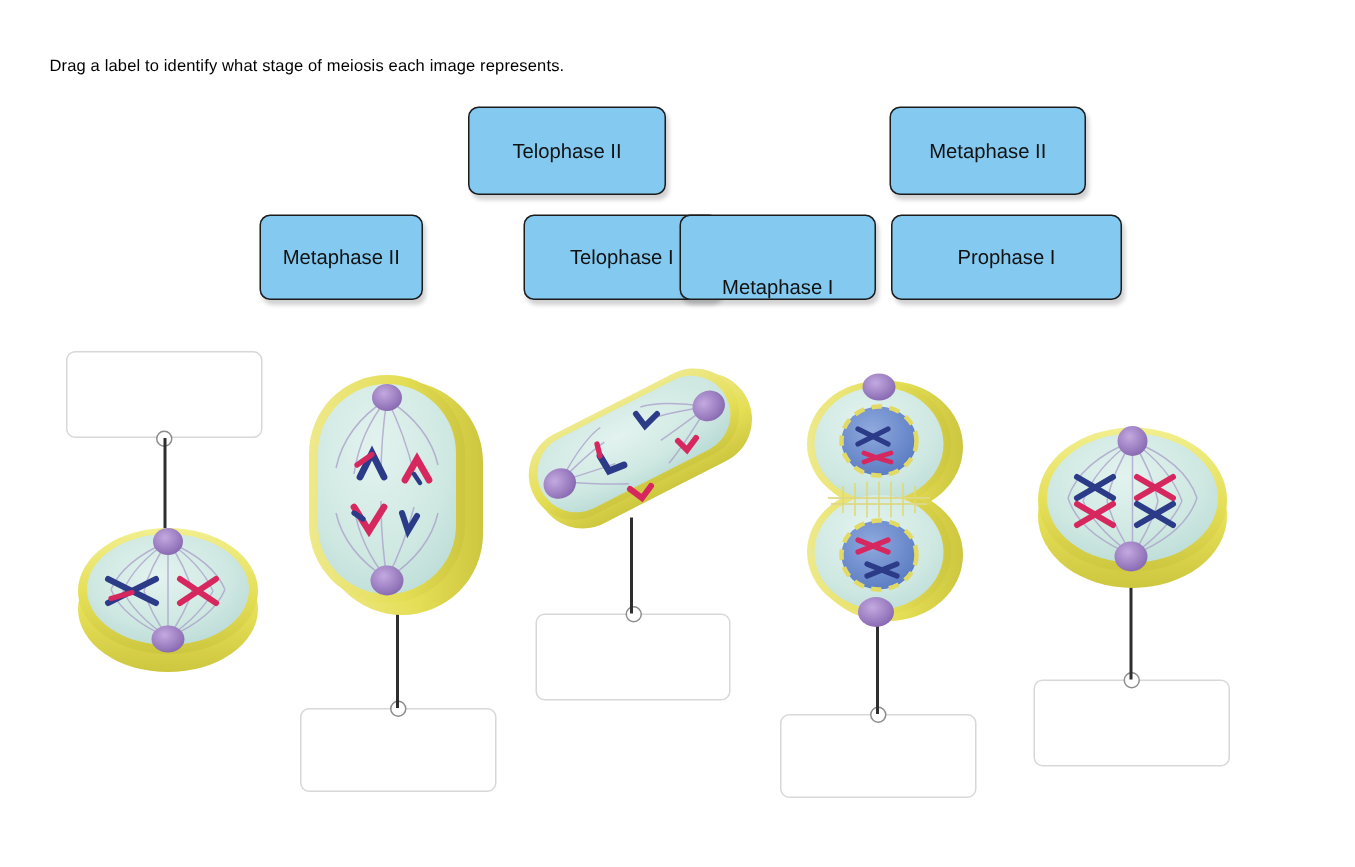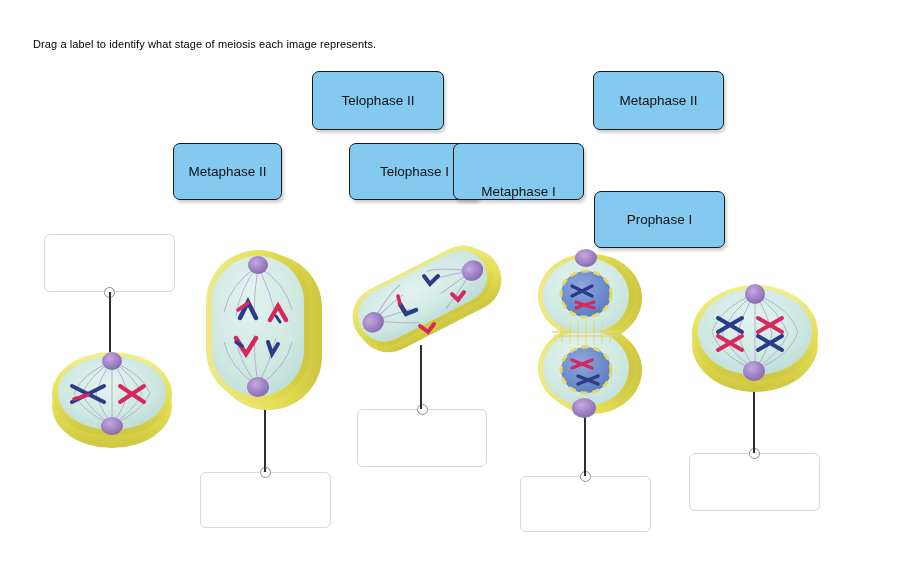--- a/index.html
+++ b/index.html
@@ -89,21 +89,21 @@
     </div>
     <div class="drag-label" style="left: 173px; top: 143px; width: 109px; height: 57px;">
       <span>Metaphase II</span>
     </div>
     <div class="drag-label" style="left: 313px; top: 143px; width: 131px; height: 57px; margin-left: 36px;">
       <span>Telophase I</span>
     </div>
     <div class="drag-label" style="left: 453px; top: 143px; width: 131px; height: 57px; align-items: flex-end;">
       <span>Metaphase I</span>
     </div>
-    <div class="drag-label" style="left: 594px; top: 143px; width: 131px; height: 57px; margin-top: 48px;">
+    <div class="drag-label" style="left: 594px; top: 143px; width: 154px; height: 57px;">
       <span>Prophase I</span>
     </div>
   </div>
 
 <div id="zone-layer">
     <div class="drop-zone" style="left: 44px; top: 234px; width: 131px; height: 58px;"></div>
     <div class="knob" style="left: 104px; top: 286.5px;"></div>
     <div class="drop-zone" style="left: 200px; top: 472px; width: 131px; height: 56px;"></div>
     <div class="knob" style="left: 260px; top: 466.5px;"></div>
     <div class="drop-zone" style="left: 357px; top: 409px; width: 130px; height: 58px;"></div>

